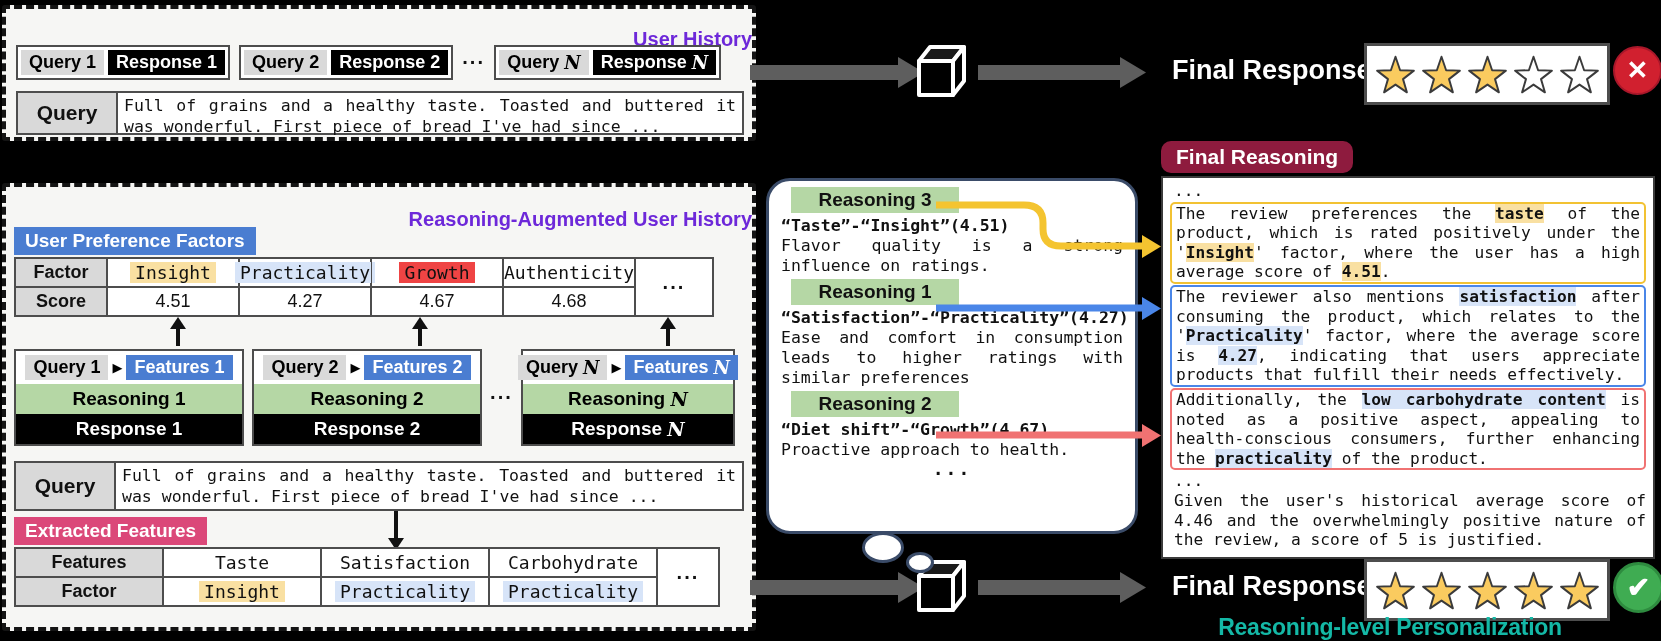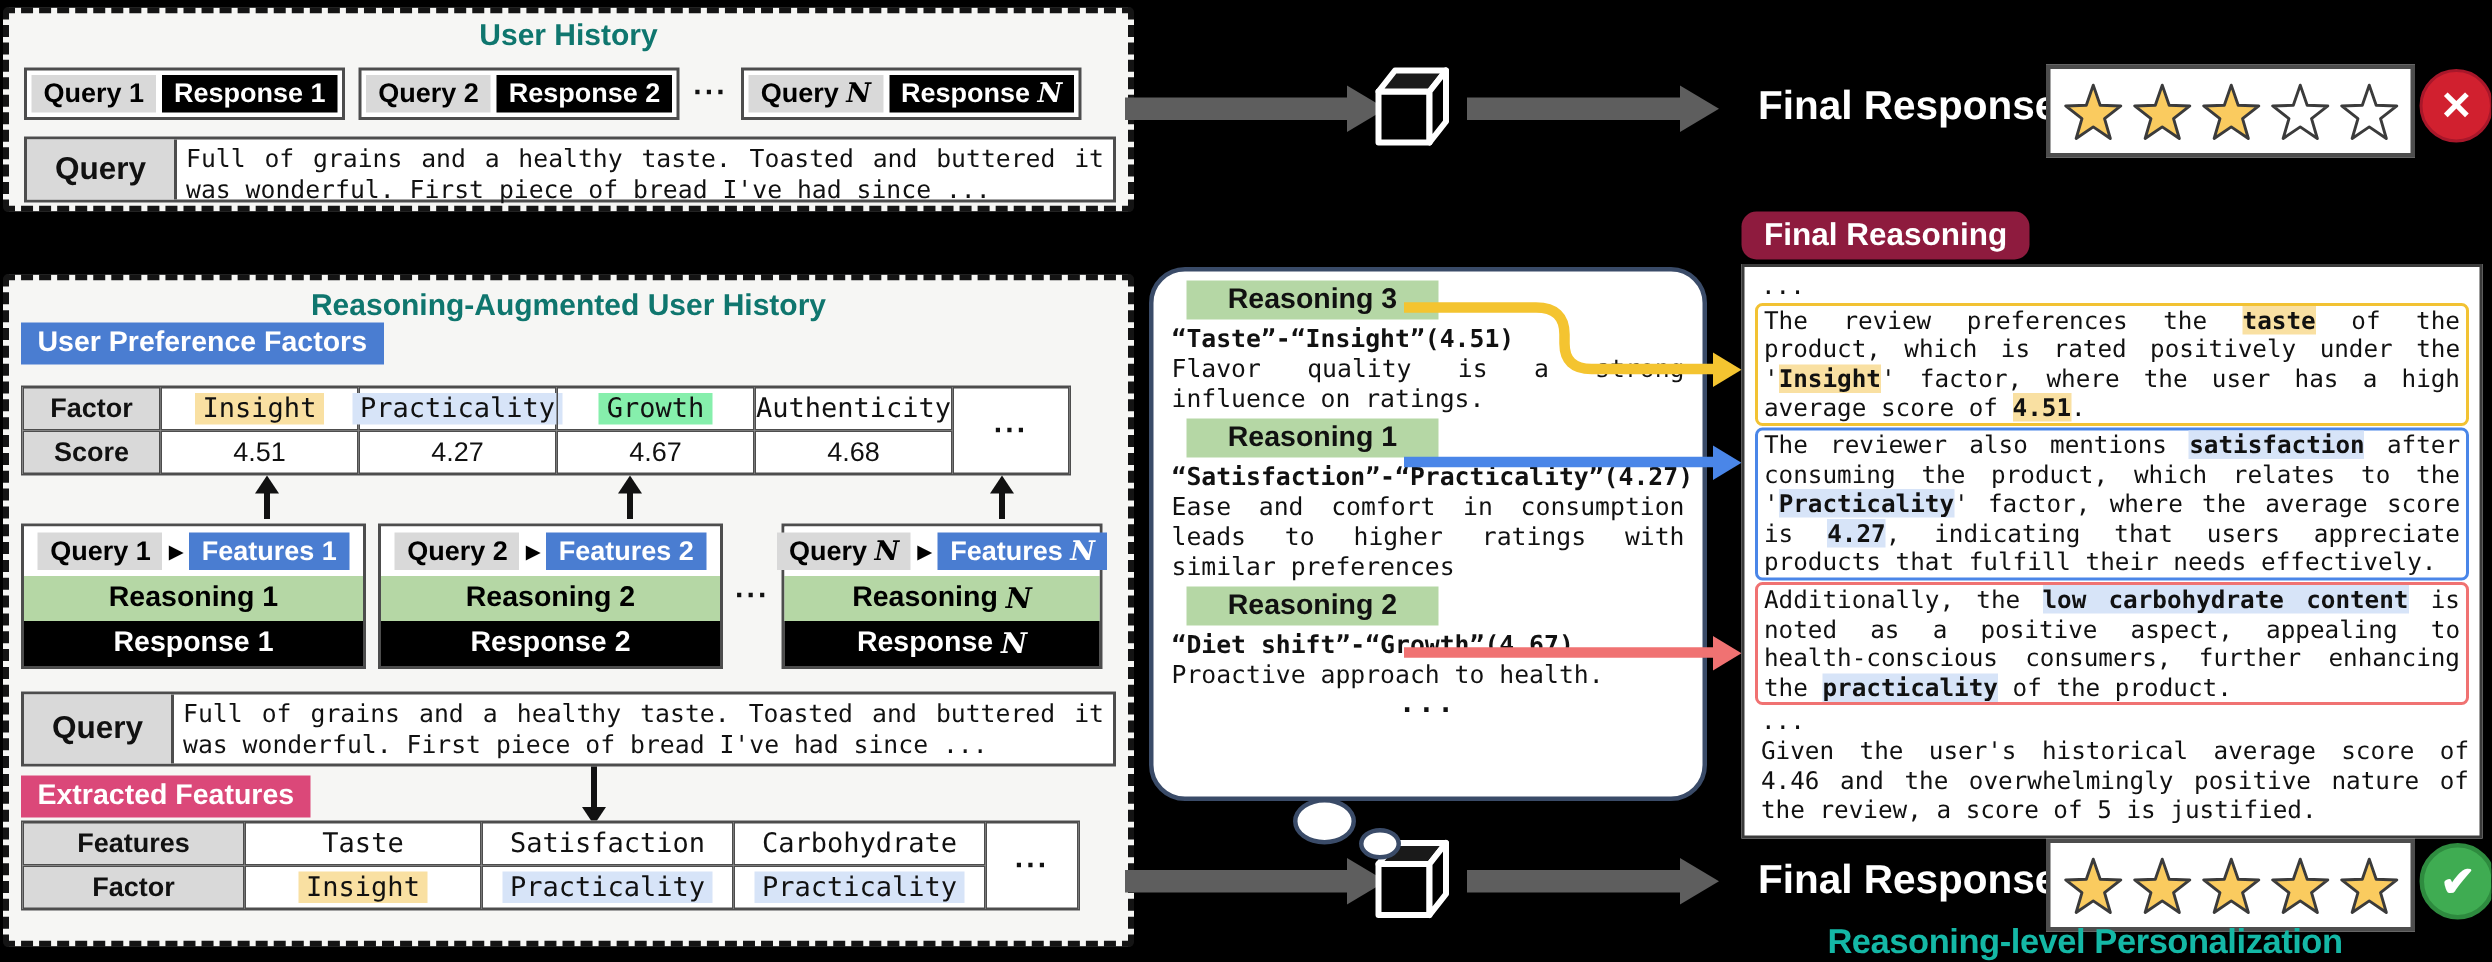--- a/index.html
+++ b/index.html
@@ -5,21 +5,21 @@
   html,body{margin:0;padding:0;background:#000;}
   #canvas{position:relative;width:1661px;height:641px;background:#000;overflow:hidden;
           font-family:"Liberation Sans",sans-serif;color:#111;}
   .mono{font-family:"DejaVu Sans Mono",monospace;}
   .hy{background:#F9E0A2;font-weight:bold;}
   .hb{background:#D7E4F8;font-weight:bold;}
   .it{font-family:"DejaVu Serif",serif;font-style:italic;}
 
   
   .dashedbox{position:absolute;background:#f6f6f4;border:4px dashed #141414;border-radius:3px;}
-  .boxtitle{position:absolute;left:0;right:0;text-align:center;font-weight:bold;font-size:20px;color:#0f766e;}
+  .boxtitle{position:absolute;left:0;right:0;text-align:right;font-weight:bold;font-size:20px;color:#6d28d9;margin-top:15px;}
 
   
   .pairbox{display:flex;align-items:center;gap:4px;background:#fff;border:2px solid #4d4d4d;padding:3px;}
   .chip{display:inline-flex;gap:5px;align-items:center;font-weight:bold;font-size:18px;padding:2px 8px;white-space:nowrap;}
   .chip.gray{background:#d9d9d9;color:#000;}
   .chip.black{background:#000;color:#fff;}
   .chip.blue{background:#4a7dd1;color:#fff;}
   .dots{font-weight:bold;font-size:20px;letter-spacing:1px;color:#111;align-self:center;}
 
   
@@ -136,32 +136,32 @@
       <div class="qlabel">Query</div>
       <div class="qtext mono">
         <span>Full of grains and a healthy taste. Toasted and buttered</span> <span>it was wonderful. First piece of bread I've had since ...</span>
       </div>
     </div>
   </div>
 
   <div class="dashedbox" style="left:2px;top:183px;width:746px;height:440px;">
     <div class="boxtitle" style="top:6px;">Reasoning-Augmented User History</div>
 
-    <div class="taglabel" style="left:8px;top:28px;background:#4a7dd1;text-align:right;">User Preference Factors</div>
+    <div class="taglabel" style="left:8px;top:40px;background:#4a7dd1;text-align:right;">User Preference Factors</div>
 
     <div class="gridtable" style="left:8px;top:70px;grid-template-columns:92px 132px 132px 132px 132px 78px;grid-template-rows:29px 29px;">
       <div class="cell hdr">Factor</div>
       <div class="cell mono">
           <span class="pill" style="background:#F9E0A2;">Insight</span>
         </div>
       <div class="cell mono">
           <span class="pill" style="background:#D7E4F8;">Practicality</span>
         </div>
       <div class="cell mono">
-          <span class="pill" style="background:#86efac;">Growth</span>
+          <span class="pill" style="background:#ef4444;">Growth</span>
         </div>
       <div class="cell mono">
           <span class="pill">Authenticity</span>
         </div>
       <div class="cell" style="grid-column:6;grid-row:1 / span 2;">
           <span class="dots">···</span>
         </div>
       <div class="cell hdr">Score</div>
       <div class="cell">4.51</div>
       <div class="cell">4.27</div>

